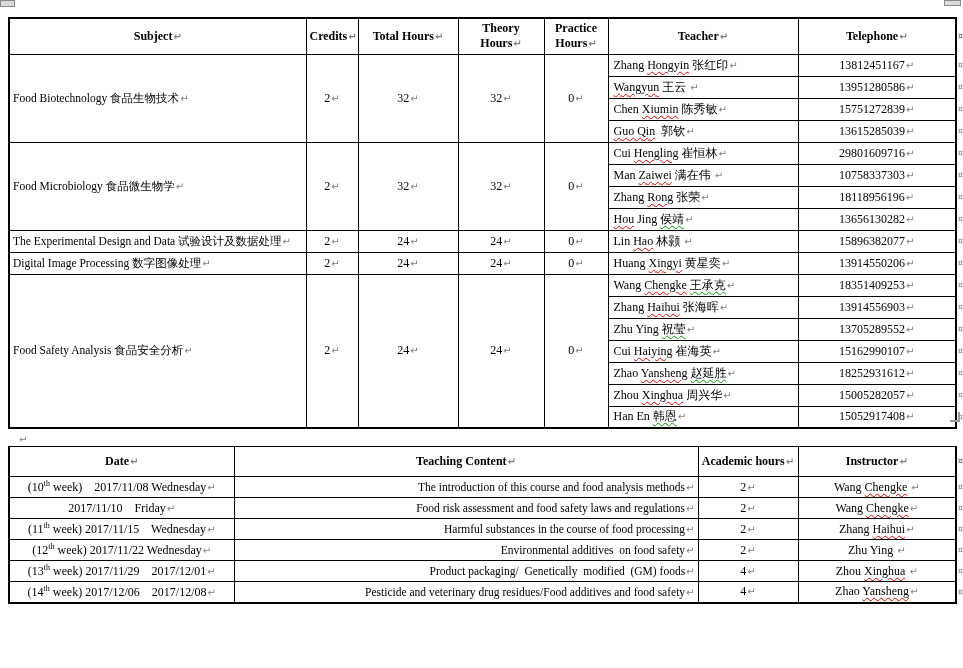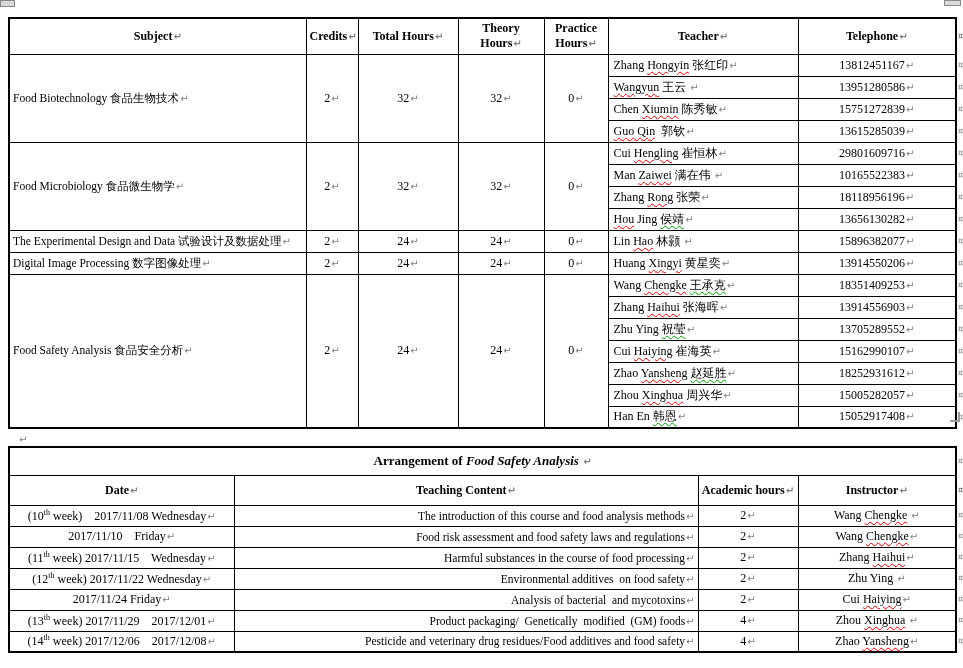--- a/index.html
+++ b/index.html
@@ -95,21 +95,21 @@
           <td class="center" rowspan="4"><span>2</span><span class="pmark">↵</span></td>
           <td class="center" rowspan="4"><span>32</span><span class="pmark">↵</span></td>
           <td class="center" rowspan="4"><span>32</span><span class="pmark">↵</span></td>
           <td class="center" rowspan="4"><span>0</span><span class="pmark">↵</span></td>
           <td class="teacher-cell"><span>Cui </span><span class="wavy-red">Hengling</span><span> 崔恒林</span><span class="pmark">↵</span></td>
           <td class="center br"><span>29801609716</span><span class="pmark">↵</span></td>
           <td class="eor">¤</td>
         </tr>
         <tr class="trow">
           <td class="teacher-cell"><span>Man </span><span class="wavy-red">Zaiwei</span><span> 满在伟 </span><span class="pmark">↵</span></td>
-          <td class="center br"><span>10165522383</span><span class="pmark">↵</span></td>
+          <td class="center br"><span>10758337303</span><span class="pmark">↵</span></td>
           <td class="eor">¤</td>
         </tr>
         <tr class="trow">
           <td class="teacher-cell"><span>Zhang </span><span class="wavy-red">Rong</span><span> 张荣</span><span class="pmark">↵</span></td>
           <td class="center br"><span>18118956196</span><span class="pmark">↵</span></td>
           <td class="eor">¤</td>
         </tr>
         <tr class="trow">
           <td class="teacher-cell"><span class="wavy-red">Hou</span><span> Jing </span><span class="wavy-green">侯靖</span><span class="pmark">↵</span></td>
           <td class="center br"><span>13656130282</span><span class="pmark">↵</span></td>
@@ -182,24 +182,20 @@
 
   <table id="schedule-table" style="width:955px;">
     <colgroup>
       <col style="width:225px">
         <col style="width:464px">
         <col style="width:100px">
       <col style="width:158px">
         <col style="width:8px">
     </colgroup>
     <thead>
-      <tr class="title-row">
-        <td colspan="4" class="title-cell bt bl br"><span>Arrangement of </span><span class="title-course">Food Safety Analysis</span><span> </span><span class="pmark">↵</span></td>
-        <td class="eor">¤</td>
-      </tr>
       <tr class="shead">
         <th class="bl"><span>Date</span><span class="pmark">↵</span></th>
         <th><span>Teaching Content</span><span class="pmark">↵</span></th>
         <th><span>Academic hours</span><span class="pmark">↵</span></th>
         <th class="br"><span>Instructor</span><span class="pmark">↵</span></th>
         <th class="eor">¤</th>
       </tr>
     </thead>
     <tbody id="schedule-tbody">
         <tr class="srow">
@@ -224,27 +220,20 @@
           <td class="eor">¤</td>
         </tr>
         <tr class="srow">
           <td class="date-cell center bl"><span>(12</span><span class="sup">th</span><span> week) 2017/11/22 Wednesday</span><span class="pmark">↵</span></td>
           <td class="content-cell"><span>Environmental additives  on food safety</span><span class="pmark">↵</span></td>
           <td class="center"><span>2</span><span class="pmark">↵</span></td>
           <td class="center br"><span>Zhu Ying </span><span class="pmark">↵</span></td>
           <td class="eor">¤</td>
         </tr>
         <tr class="srow">
-          <td class="date-cell center bl"><span>2017/11/24 Friday</span><span class="pmark">↵</span></td>
-          <td class="content-cell"><span>Analysis of bacterial  and mycotoxins</span><span class="pmark">↵</span></td>
-          <td class="center"><span>2</span><span class="pmark">↵</span></td>
-          <td class="center br"><span>Cui </span><span class="wavy-red">Haiying</span><span class="pmark">↵</span></td>
-          <td class="eor">¤</td>
-        </tr>
-        <tr class="srow">
           <td class="date-cell center bl"><span>(13</span><span class="sup">th</span><span> week) 2017/11/29    2017/12/01</span><span class="pmark">↵</span></td>
           <td class="content-cell"><span>Product packaging/  Genetically  modified  (GM) foods</span><span class="pmark">↵</span></td>
           <td class="center"><span>4</span><span class="pmark">↵</span></td>
           <td class="center br"><span>Zhou </span><span class="wavy-red">Xinghua</span><span> </span><span class="pmark">↵</span></td>
           <td class="eor">¤</td>
         </tr>
         <tr class="srow">
           <td class="date-cell center bl bb"><span>(14</span><span class="sup">th</span><span> week) 2017/12/06    2017/12/08</span><span class="pmark">↵</span></td>
           <td class="content-cell bb"><span>Pesticide and veterinary drug residues/Food additives and food safety</span><span class="pmark">↵</span></td>
           <td class="center bb"><span>4</span><span class="pmark">↵</span></td>

